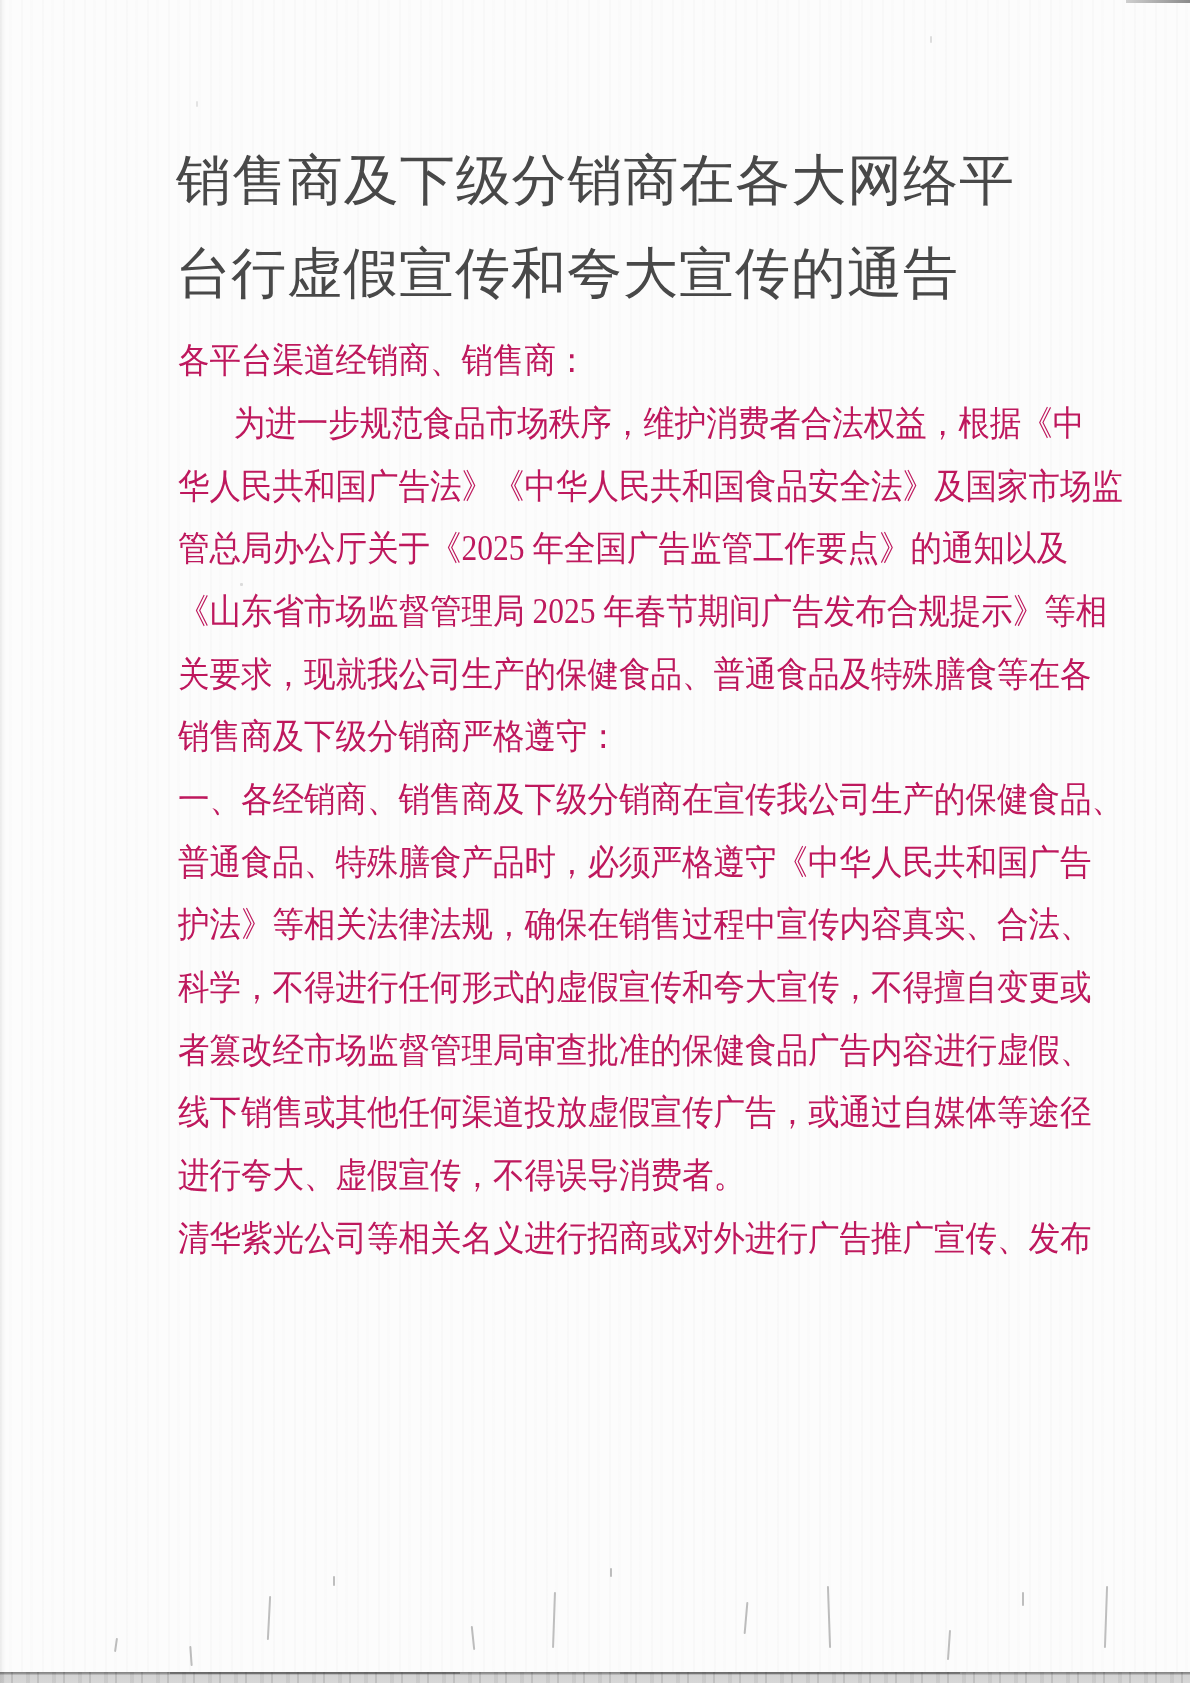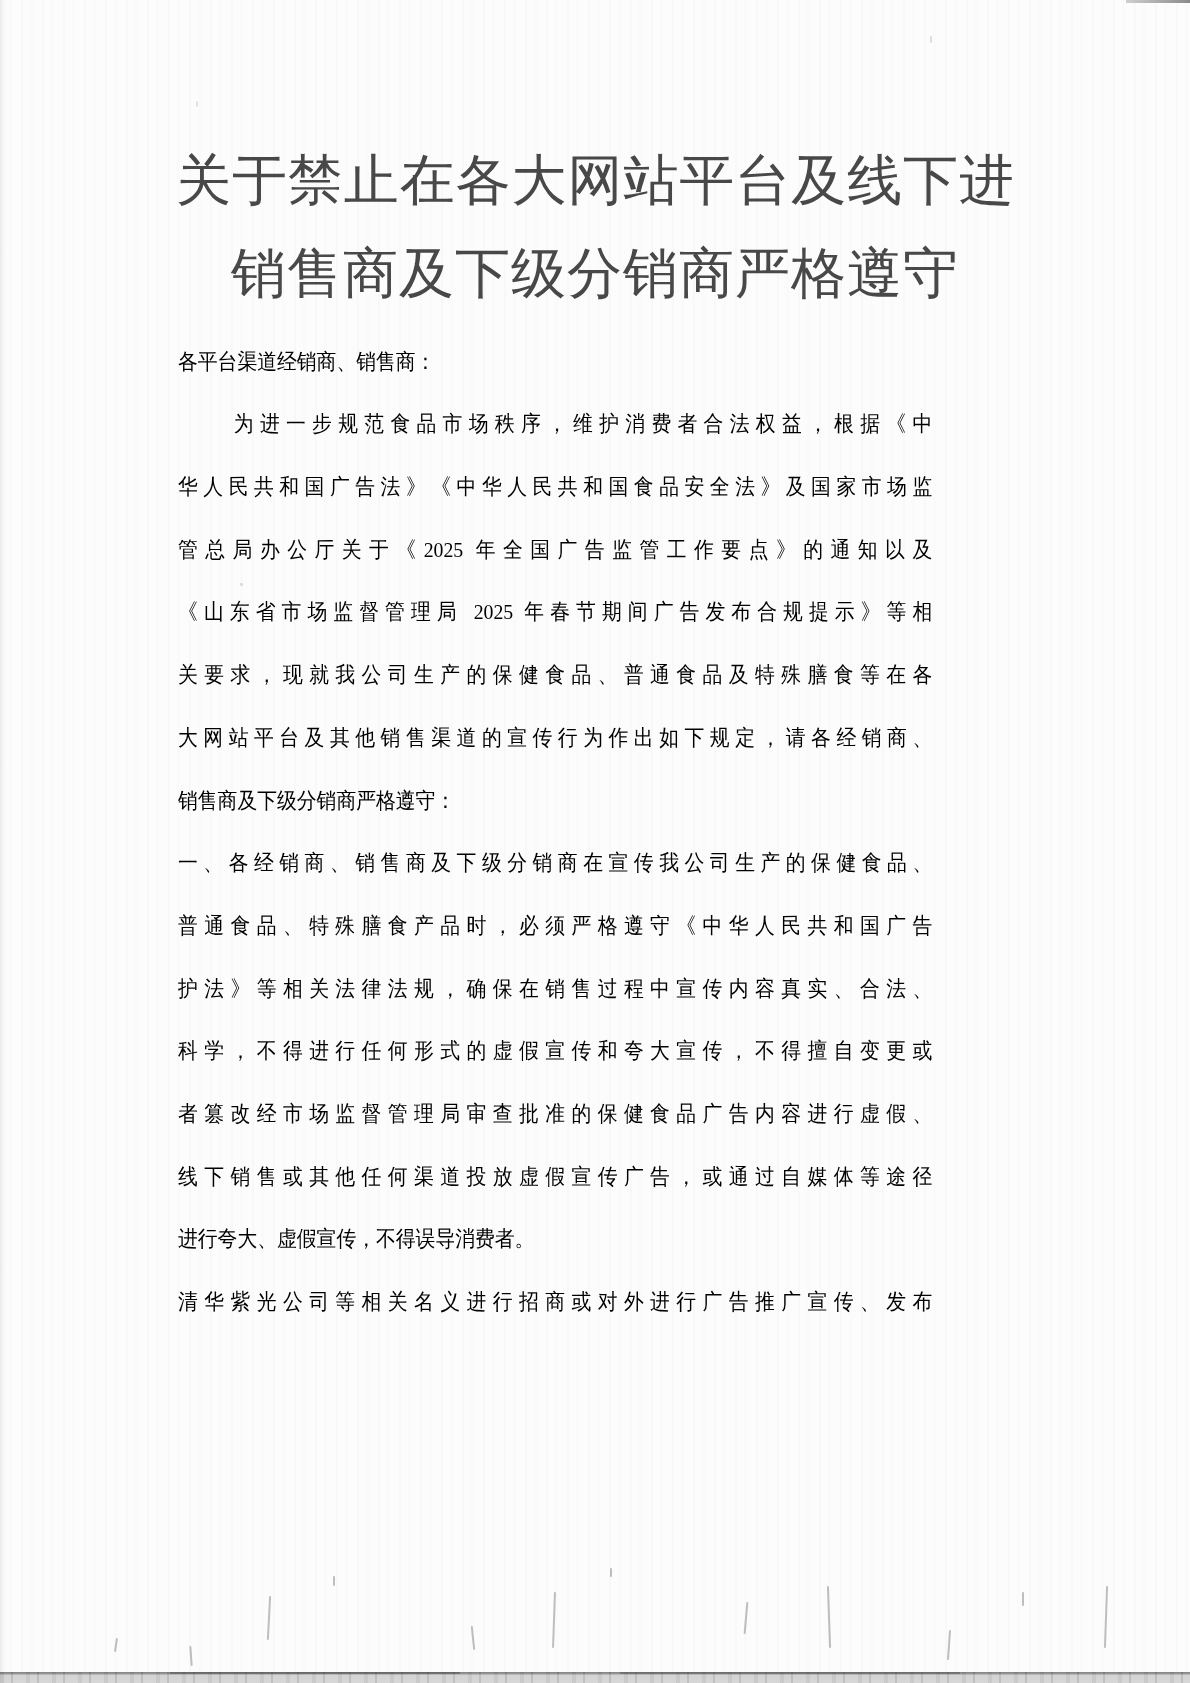--- a/index.html
+++ b/index.html
@@ -45,22 +45,22 @@
   }
   .title-line { line-height: 93px; height: 93px; }
   .title-line.t1 { text-align: justify; text-align-last: justify; }
   .title-line.t2 { text-align: center; letter-spacing: 1px; }
 
   .body-block {
     position: absolute;
     left: 178px;
     top: 330px;
     width: 838px;
-    color: #000000;
-    font-size: 22px;
+    color: #be185d;
+    font-size: 35px;
   }
   .bline { height: 62.7px; display: flex; align-items: center; }
   .bline .inner {
     display: block;
     width: 931px;                 
     transform: scaleX(0.9);
     transform-origin: 0 50%;
     line-height: 1.15;
     text-align: justify;
     text-align-last: justify;
@@ -91,45 +91,42 @@
   .edge-bottom-dark2 { position: absolute; bottom: 9px; left: 620px; width: 340px; height: 2px; background: rgba(70,70,70,0.38); }
 
   .noise { position: absolute; width: 1.5px; background: rgba(60,60,60,0.32); border-radius: 1px; }
 </style>
 </head>
 <body>
 
 <div class="page">
 
   <div class="title-block">
-    <div class="title-line t1">关于禁止在各大网站平台及线下进</div>
-    <div class="title-line t2">销售商及下级分销商严格遵守</div>
+    <div class="title-line t1">销售商及下级分销商在各大网络平台</div>
+    <div class="title-line t2">行虚假宣传和夸大宣传的通告</div>
   </div>
 
   <div class="body-block">
     <div class="bline short">
         <span class="inner">各平台渠道经销商、销售商：</span>
       </div>
     <div class="bline indent">
         <span class="inner">为进一步规范食品市场秩序，维护消费者合法权益，根据《中</span>
       </div>
     <div class="bline">
         <span class="inner">华人民共和国广告法》《中华人民共和国食品安全法》及国家市场监</span>
       </div>
     <div class="bline">
         <span class="inner">管总局办公厅关于《2025 年全国广告监管工作要点》的通知以及</span>
       </div>
     <div class="bline">
         <span class="inner">《山东省市场监督管理局 2025 年春节期间广告发布合规提示》等相</span>
       </div>
     <div class="bline">
         <span class="inner">关要求，现就我公司生产的保健食品、普通食品及特殊膳食等在各</span>
-      </div>
-    <div class="bline">
-        <span class="inner">大网站平台及其他销售渠道的宣传行为作出如下规定，请各经销商、</span>
       </div>
     <div class="bline short">
         <span class="inner">销售商及下级分销商严格遵守：</span>
       </div>
     <div class="bline">
         <span class="inner">一、各经销商、销售商及下级分销商在宣传我公司生产的保健食品、</span>
       </div>
     <div class="bline">
         <span class="inner">普通食品、特殊膳食产品时，必须严格遵守《中华人民共和国广告</span>
       </div>

